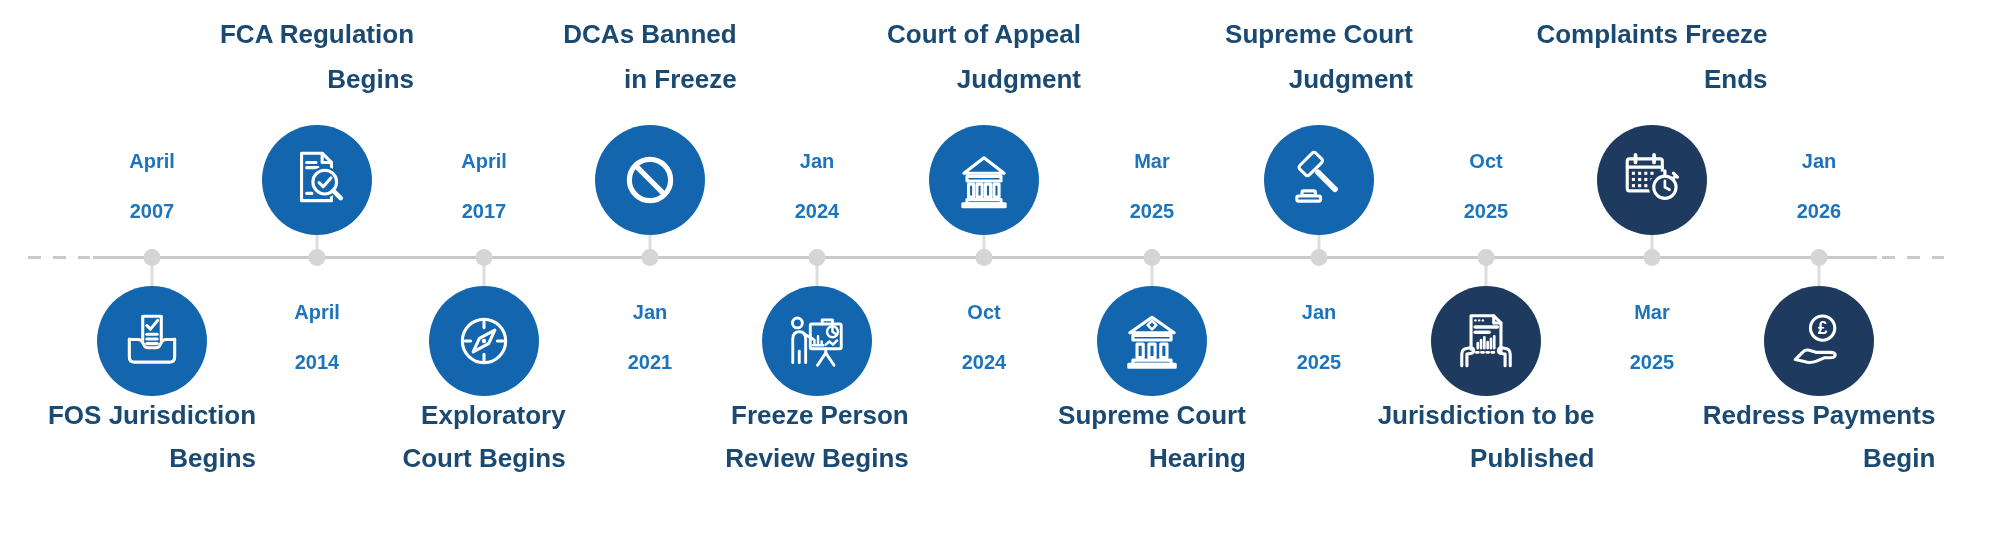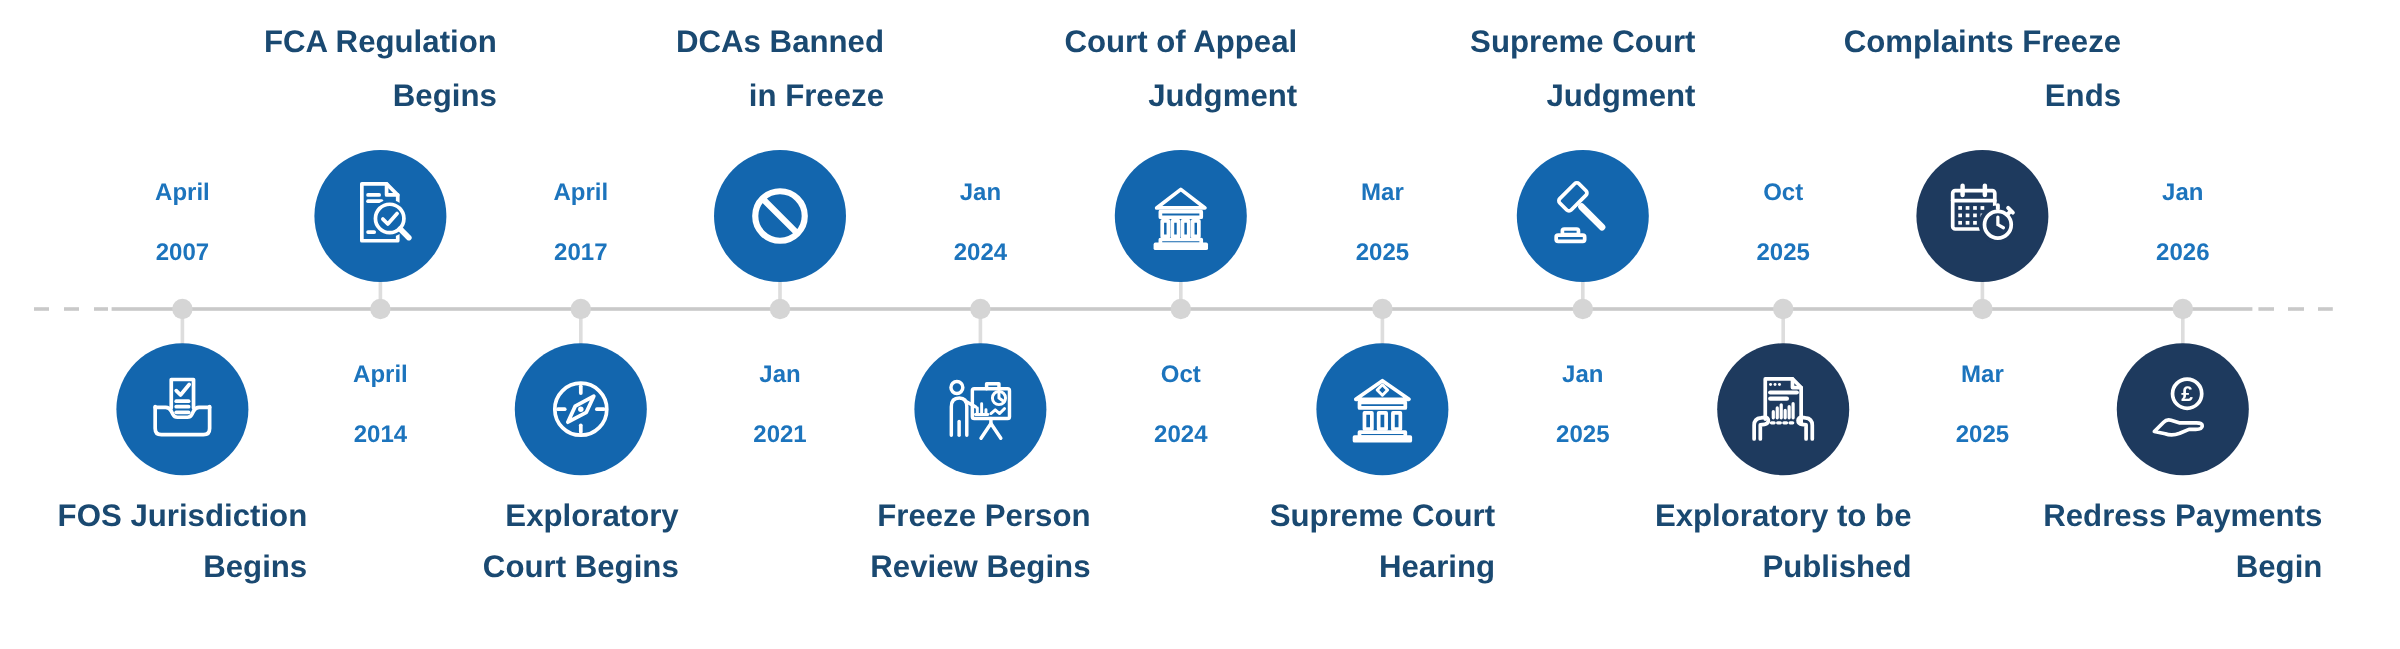--- a/index.html
+++ b/index.html
@@ -21,21 +21,21 @@
   .stub.above{top:231px;height:24px;}
   .stub.below{top:259px;height:30px;}
   .circle{width:110px;height:110px;border-radius:50%;display:flex;align-items:center;justify-content:center;color:#ffffff;z-index:2;}
   .circle.c-blue{background:var(--icon-blue,#1366AE);--cfill:var(--icon-blue,#1366AE);}
   .circle.c-navy{background:var(--icon-navy,#1E3A5E);--cfill:var(--icon-navy,#1E3A5E);}
   .circle.pos-above{top:125px;}
   .circle.pos-below{top:286px;}
   .title,.label{color:var(--title-text,#1A4971);font-size:26px;line-height:45px;text-align:right;
     white-space:pre-line;width:max-content;}
   .title{top:12px;}
-  .label{top:408px;line-height:43px;}
+  .label{top:394px;line-height:43px;}
   .date{color:var(--date-text,#1C74BD);font-size:20px;line-height:50px;text-align:center;
     white-space:pre-line;width:max-content;}
   .date.pos-above{top:136px;}
   .date.pos-below{top:287px;}
   svg.ic{display:block;}
 </style>
 </head>
 <body>
 
 <div id="canvas">
@@ -219,21 +219,21 @@
         <circle cx="25.4" cy="12" r="1.2" fill="currentColor" stroke="none"></circle>
         <circle cx="29" cy="12" r="1.2" fill="currentColor" stroke="none"></circle>
         <line x1="21.5" y1="18.5" x2="43" y2="18.5" stroke-width="3.4"></line>
         <line x1="21.5" y1="23.5" x2="35" y2="23.5" stroke-width="3.4"></line>
         <path d="M24,39 V34 M27.2,39 V31 M30.4,39 V28.5 M33.6,39 V33 M36.8,39 V30 M40,39 V27.5" stroke-width="2.6"></path>
         <line x1="22.5" y1="43" x2="41.5" y2="43" stroke-width="2.6" stroke-dasharray="2.2 2.8"></line>
         <path d="M8.5,56 V45 Q8.5,39.5 14,39 L17,38.6 Q20,38.4 20,41.2 Q20,43.8 17,44.2 L13.5,44.7 V56"></path>
         <path d="M55.5,56 V45 Q55.5,39.5 50,39 L47,38.6 Q44,38.4 44,41.2 Q44,43.8 47,44.2 L50.5,44.7 V56"></path>
       </svg>
     </div>
-    <div class="label">Exploratory to be
+    <div class="label">Jurisdiction to be
 Published</div>
   </div>
 
   <div class="event" style="left:1652px">
     <div class="title">Complaints Freeze
 Ends</div>
     <div class="circle c-navy pos-above">
       <svg class="ic" viewBox="0 0 64 64" width="66" height="66" fill="none" stroke="currentColor" stroke-width="3" stroke-linecap="round" stroke-linejoin="round">
         <line x1="16" y1="7.5" x2="16" y2="15" stroke-width="3.6"></line>
         <line x1="34" y1="7.5" x2="34" y2="15" stroke-width="3.6"></line>

